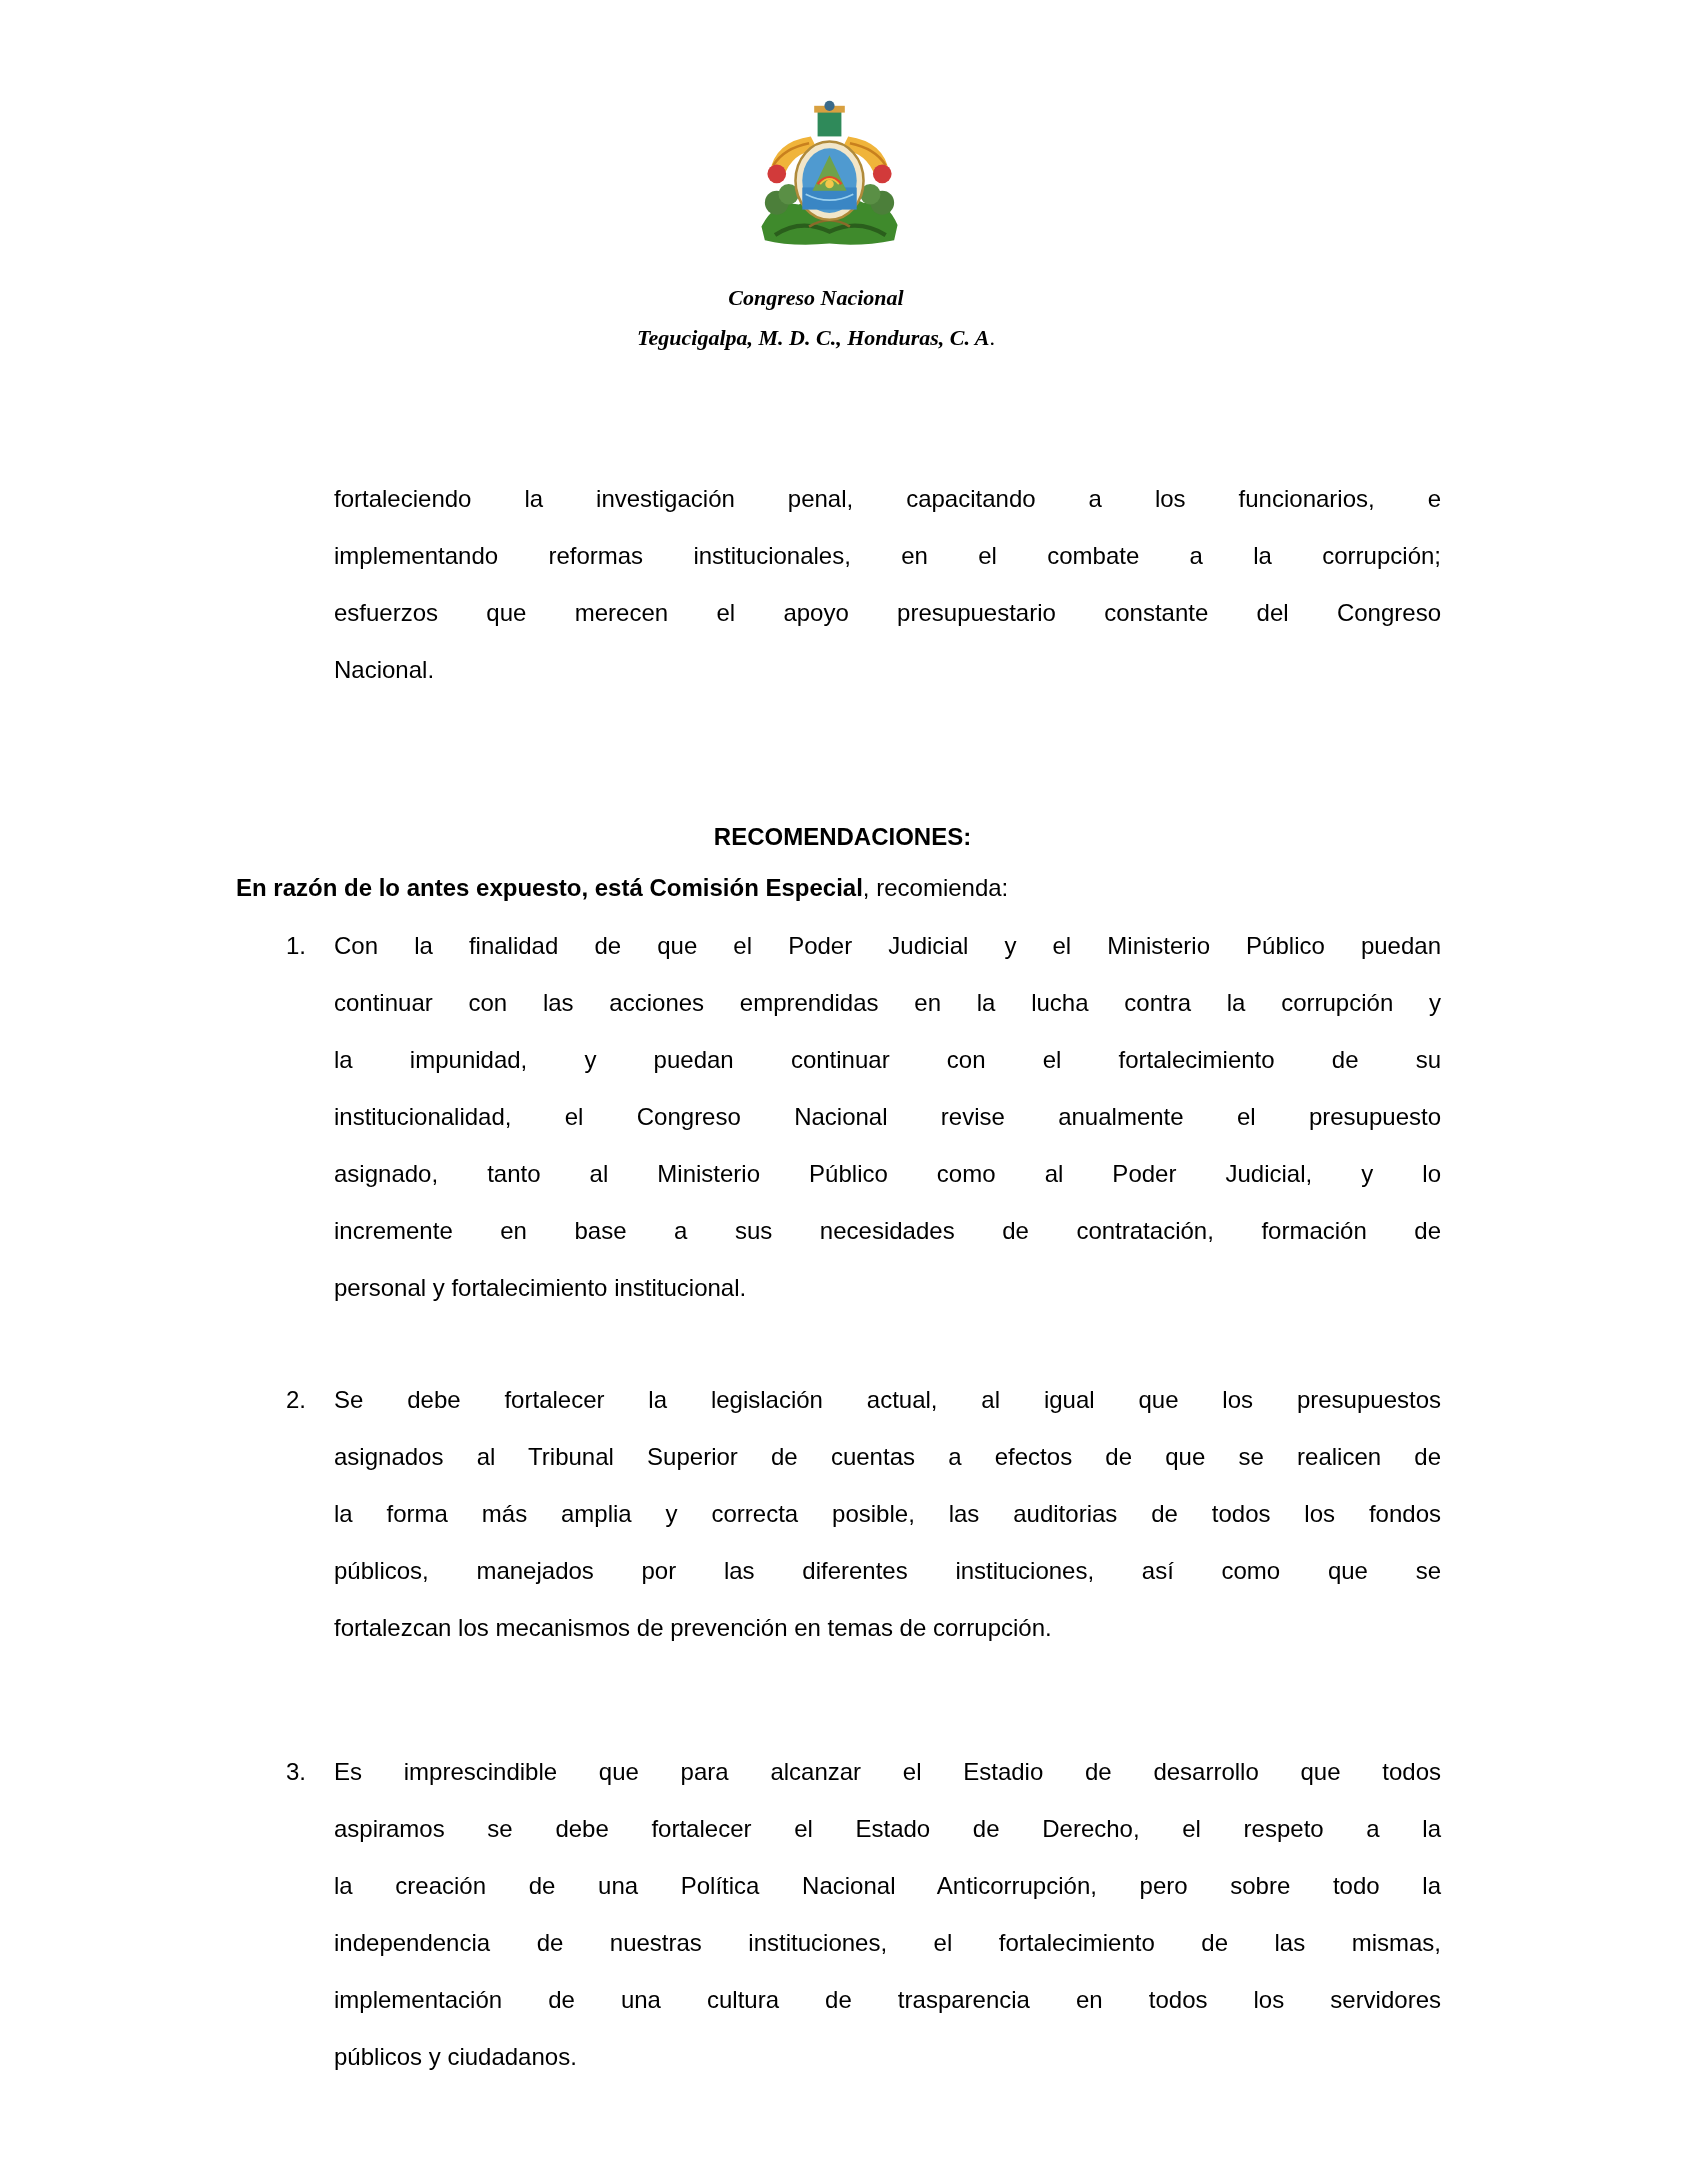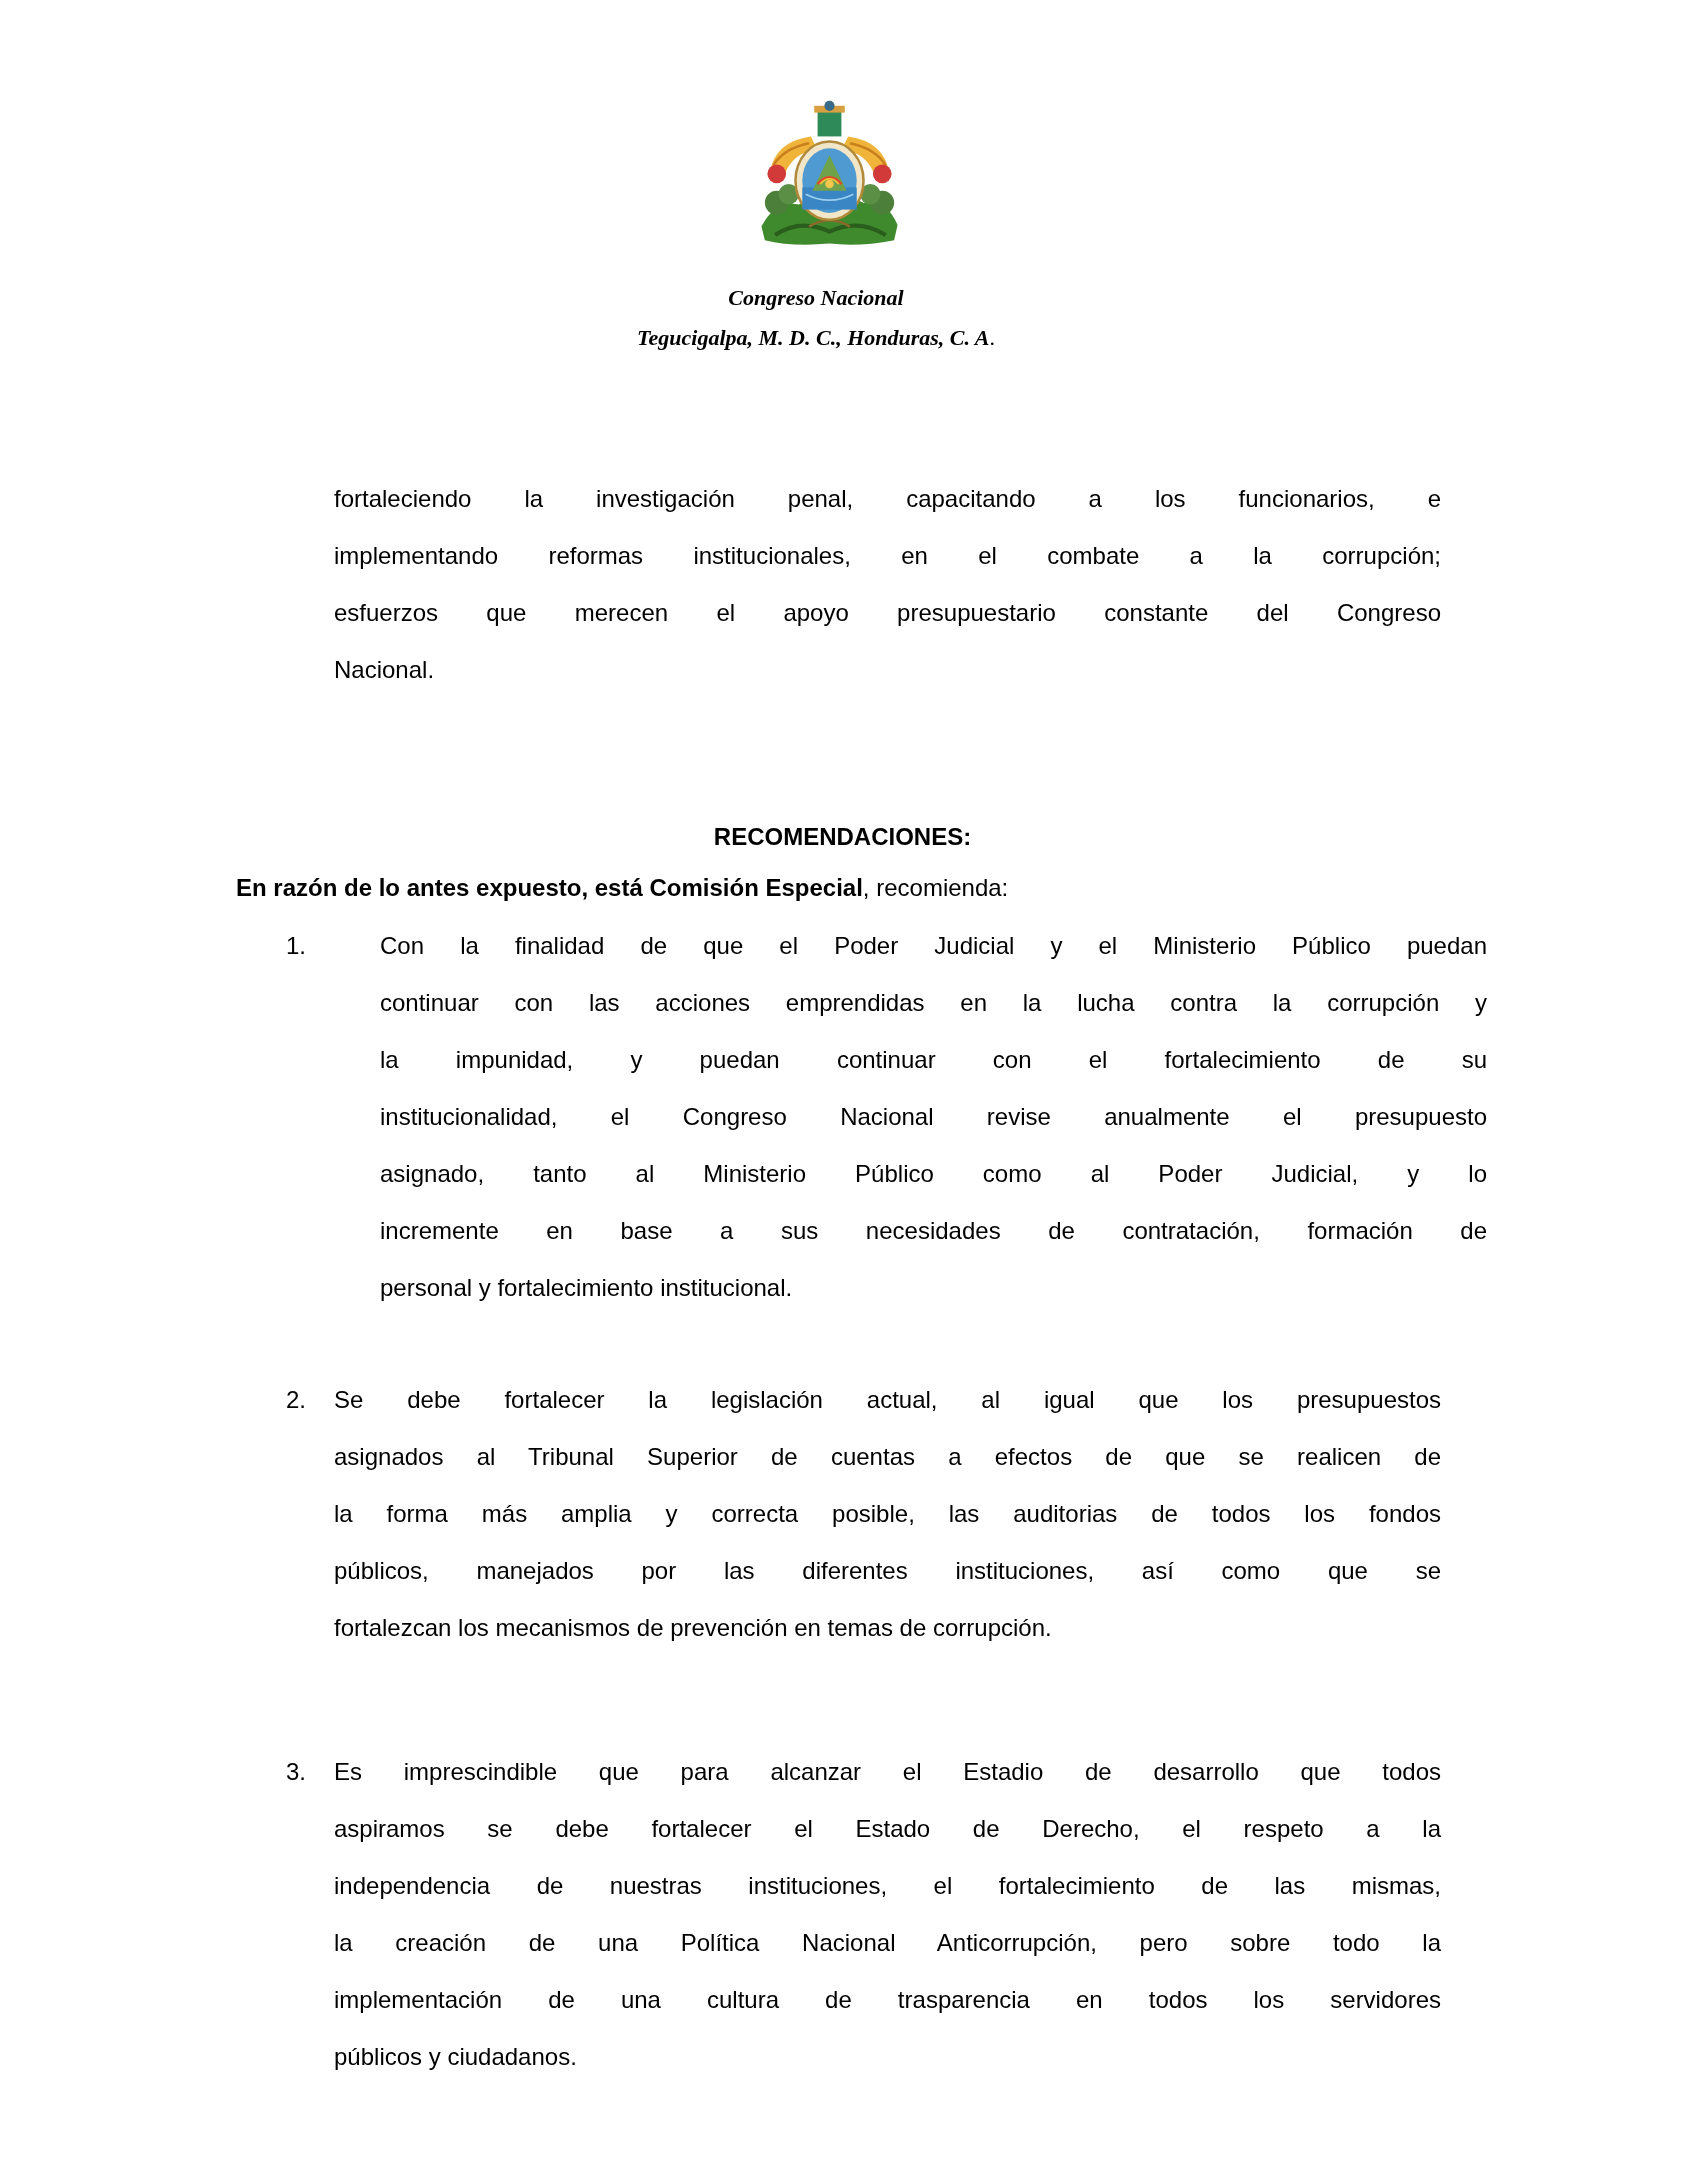--- a/index.html
+++ b/index.html
@@ -67,21 +67,21 @@
   <span class="ln">implementando reformas institucionales, en el combate a la corrupción;</span>
   <span class="ln">esfuerzos que merecen el apoyo presupuestario constante del Congreso</span>
   <span class="ln last">Nacional.</span>
 </div>
 
 <div class="heading body-text" style="top:808px;">RECOMENDACIONES:</div>
 
 <div class="intro body-text" style="top:859px;"><b>En razón de lo antes expuesto, está Comisión Especial</b><span>, recomienda:</span></div>
 
 <div class="num body-text" style="top:917px;">1.</div>
-<div class="block body-text" style="top:917px;margin-left:46px;">
+<div class="block body-text" style="top:917px;">
   <span class="ln">Con la finalidad de que el Poder Judicial y el Ministerio Público puedan</span>
   <span class="ln">continuar con las acciones emprendidas en la lucha contra la corrupción y</span>
   <span class="ln">la impunidad, y puedan continuar con el fortalecimiento de su</span>
   <span class="ln">institucionalidad, el Congreso Nacional revise anualmente el presupuesto</span>
   <span class="ln">asignado, tanto al Ministerio Público como al Poder Judicial, y lo</span>
   <span class="ln">incremente en base a sus necesidades de contratación, formación de</span>
   <span class="ln last">personal y fortalecimiento institucional.</span>
 </div>
 
 <div class="num body-text" style="top:1371px;">2.</div>
@@ -90,18 +90,18 @@
   <span class="ln">asignados al Tribunal Superior de cuentas a efectos de que se realicen de</span>
   <span class="ln">la forma más amplia y correcta posible, las auditorias de todos los fondos</span>
   <span class="ln">públicos, manejados por las diferentes instituciones, así como que se</span>
   <span class="ln last">fortalezcan los mecanismos de prevención en temas de corrupción.</span>
 </div>
 
 <div class="num body-text" style="top:1743px;">3.</div>
 <div class="block body-text" style="top:1743px;">
   <span class="ln">Es imprescindible que para alcanzar el Estadio de desarrollo que todos</span>
   <span class="ln">aspiramos se debe fortalecer el Estado de Derecho, el respeto a la</span>
+  <span class="ln">la creación de una Política Nacional Anticorrupción, pero sobre todo la</span>
   <span class="ln">independencia de nuestras instituciones, el fortalecimiento de las mismas,</span>
-  <span class="ln">la creación de una Política Nacional Anticorrupción, pero sobre todo la</span>
   <span class="ln">implementación de una cultura de trasparencia en todos los servidores</span>
   <span class="ln last">públicos y ciudadanos.</span>
 </div>
 
 
 </body></html>

